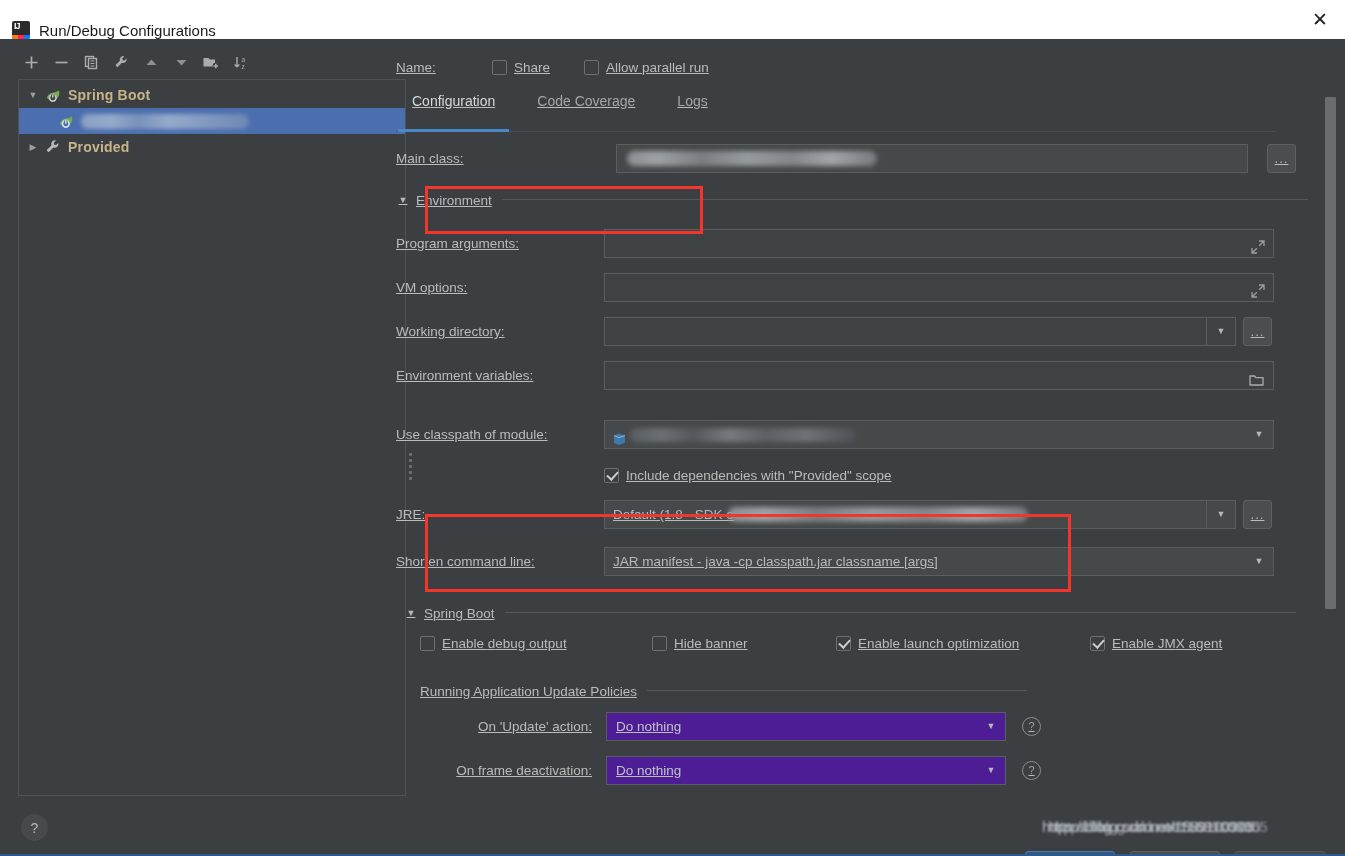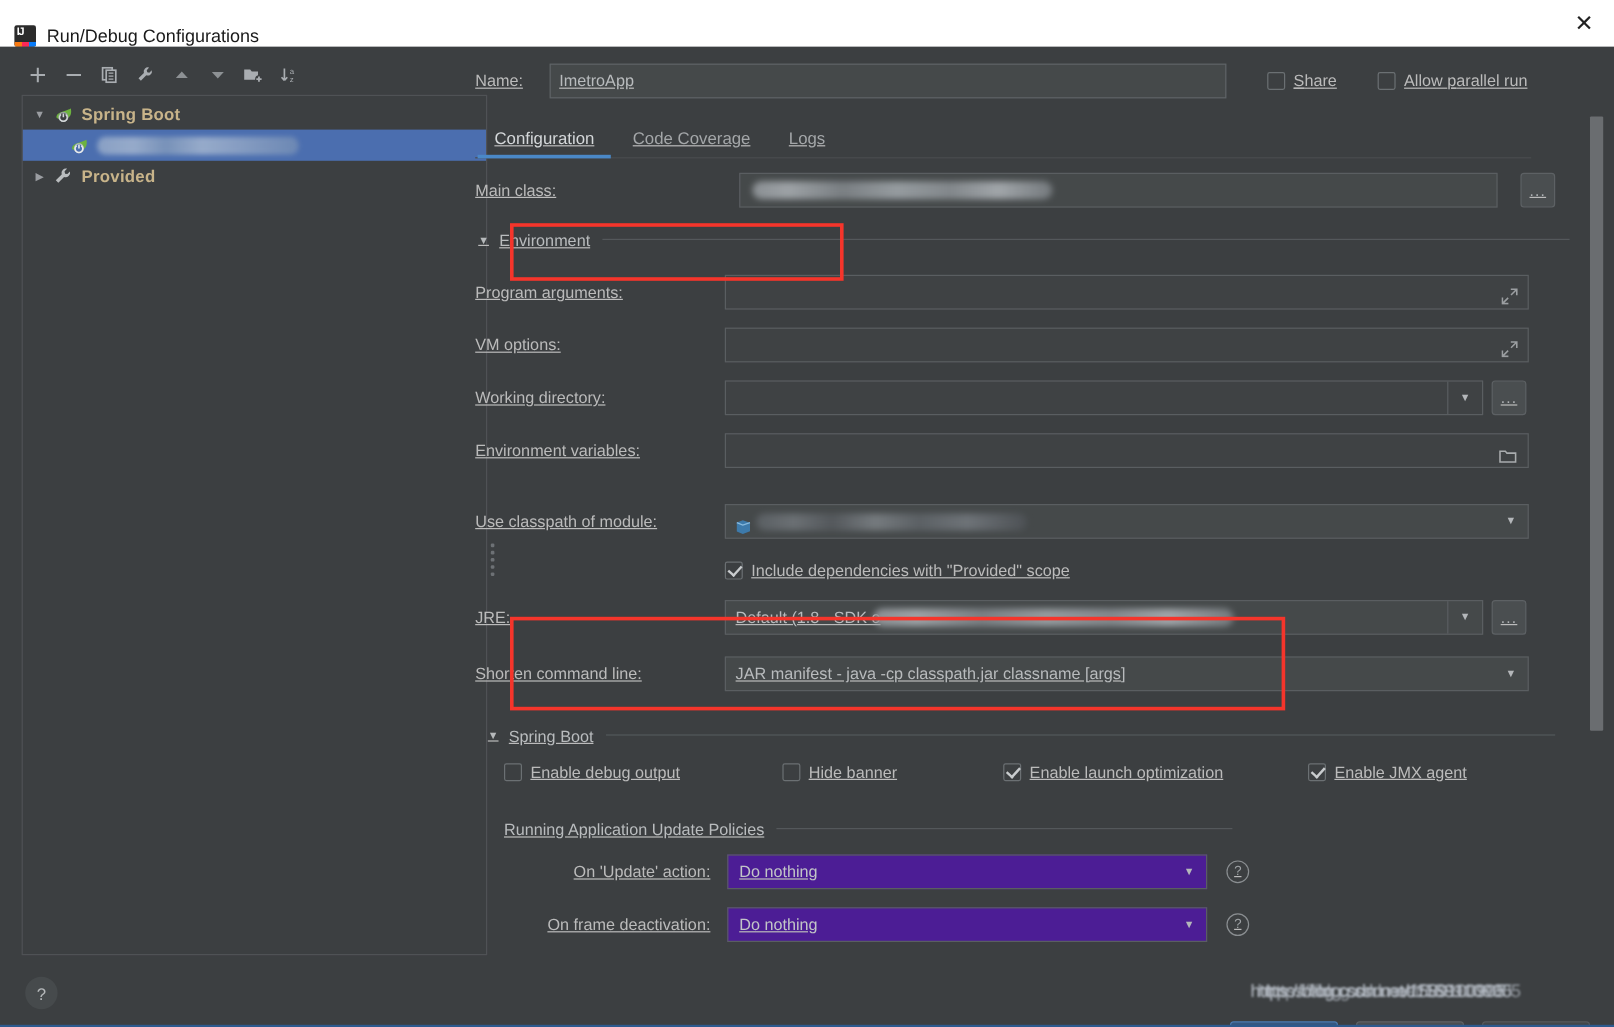--- a/index.html
+++ b/index.html
@@ -95,21 +95,21 @@
   .cbox{
     width:15px;height:15px;border:1px solid #6b7073;background:#3c3f41;
     box-sizing:border-box;margin-right:7px;flex:none;position:relative;border-radius:2px;
   }
   .cbox.on::after{
     content:"";position:absolute;left:4px;top:0px;width:5px;height:9px;
     border:solid #c9ccce;border-width:0 2px 2px 0;transform:rotate(42deg);
   }
   .u{text-decoration:underline;}
   
-  .tabs{height:38px;display:flex;align-items:flex-end;gap:0;margin-top:4px;
+  .tabs{height:38px;display:flex;gap:10px;margin-top:4px;
         border-bottom:1px solid #4a4d4f;width:880px;}
   .tab{
     padding:0 16px 8px 16px;font-size:14px;color:#a4a7a9;position:relative;
   }
   .tab.active{color:#d5d8da;}
   .tab.active::after{
     content:"";position:absolute;left:2px;right:2px;bottom:-1px;height:3px;background:#4a88c7;
   }
   
   .form{position:relative;margin-top:10px;}
@@ -302,21 +302,20 @@
       <i></i>
       <i></i>
       <i></i>
       <i></i>
   </div>
 
   <div class="rightpane">
 
     <div class="namerow">
       <div class="lbl name-label">Name:</div>
-      <div class="inp name-input">ImetroApp</div>
       <div class="chk-wrap">
         <span class="cbox"></span>
         <span><span class="u">S</span>hare</span>
       </div>
       <div class="chk-wrap">
         <span class="cbox"></span>
         <span>Allow <span class="u">p</span>arallel run</span>
       </div>
     </div>
 

